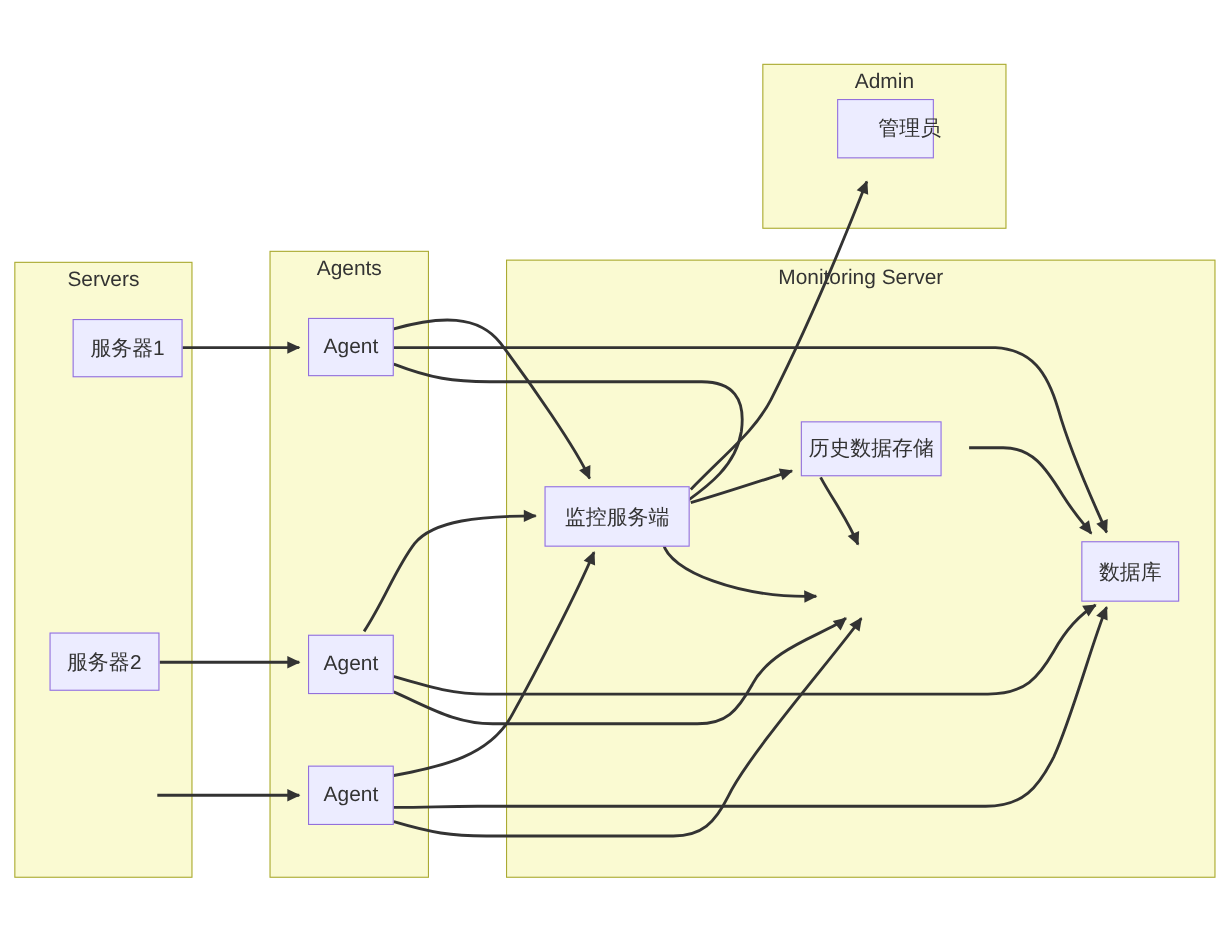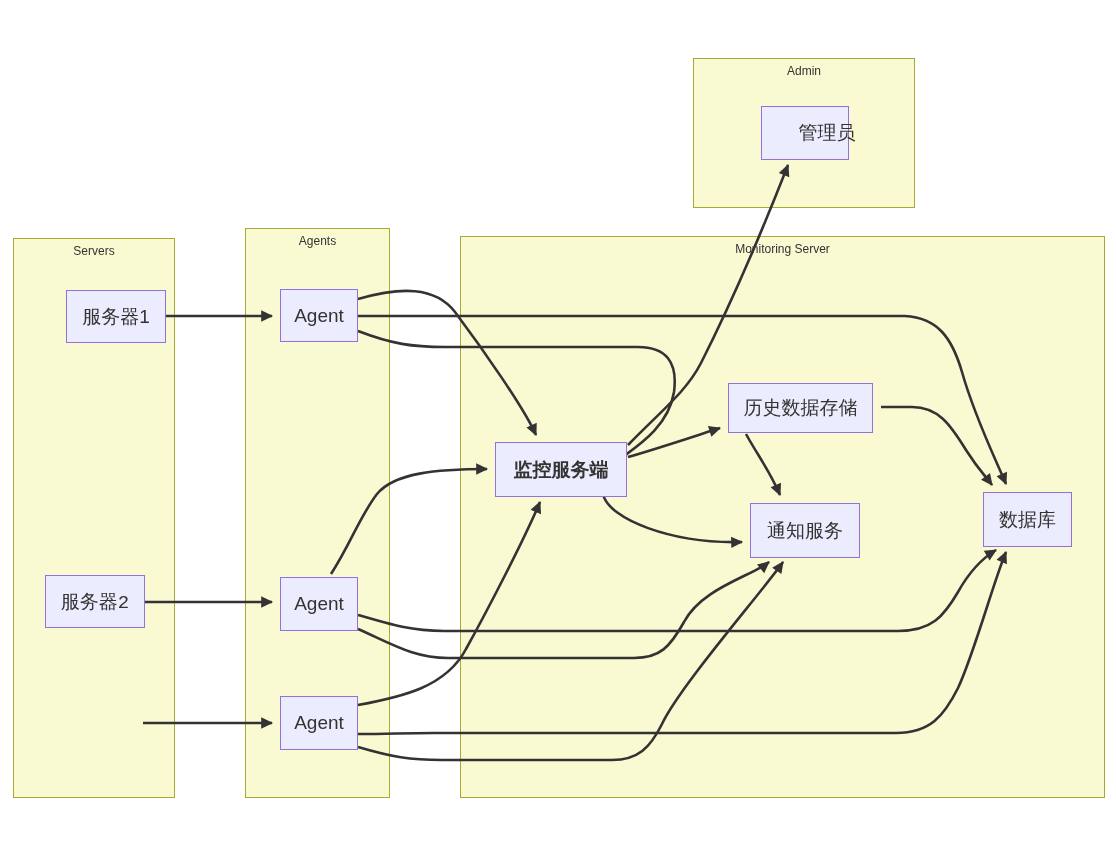--- a/index.html
+++ b/index.html
@@ -26,21 +26,21 @@
     border: 1px solid var(--cluster-border);
     box-sizing: border-box;
     z-index: 1;
   }
   .cluster-title {
     position: absolute;
     top: 5px;
     left: 0;
     width: 100%;
     text-align: center;
-    font-size: 12px;
+    font-size: 19px;
     font-weight: 500;
     color: var(--text);
     white-space: nowrap;
   }
   #edges {
     position: absolute;
     left: 0;
     top: 0;
     z-index: 2;
     pointer-events: none;
@@ -97,43 +97,40 @@
     </div>
     <div class="cluster" style="left: 245px; top: 228px; width: 145px; height: 570px;">
       <div class="cluster-title">Agents</div>
     </div>
     <div class="cluster" style="left: 13px; top: 238px; width: 162px; height: 560px;">
       <div class="cluster-title">Servers</div>
     </div>
     <div class="cluster" style="left: 460px; top: 236px; width: 645px; height: 562px;">
       <div class="cluster-title">Monitoring Server</div>
     </div>
-    <div class="node" style="left: 761px; top: 106px; width: 88px; height: 54px; padding-left: 44px;">
+    <div class="node" style="left: 761px; top: 90px; width: 88px; height: 54px; padding-left: 44px;">
       <span>管理员</span>
     </div>
     <div class="node" style="left: 45px; top: 290px; width: 100px; height: 53px; margin-left: 21px;">
       <span>服务器1</span>
     </div>
     <div class="node" style="left: 45px; top: 575px; width: 100px; height: 53px; font-family: Liberation Mono, monospace;">
       <span>服务器2</span>
     </div>
     <div class="node" style="left: 280px; top: 289px; width: 78px; height: 53px;">
       <span>Agent</span>
     </div>
     <div class="node" style="left: 280px; top: 577px; width: 78px; height: 54px;">
       <span>Agent</span>
     </div>
     <div class="node" style="left: 280px; top: 696px; width: 78px; height: 54px;">
       <span>Agent</span>
     </div>
-    <div class="node" style="left: 495px; top: 442px; width: 132px; height: 55px; font-weight: bold;">
+    <div class="node" style="left: 495px; top: 442px; width: 132px; height: 55px;">
       <span>监控服务端</span>
     </div>
-    <div class="node" style="left: 728px; top: 383px; width: 145px; height: 50px;">
+    <div class="node" style="left: 728px; top: 383px; width: 128px; height: 50px;">
       <span>历史数据存储</span>
-    </div>
-    <div class="node" style="left: 750px; top: 503px; width: 110px; height: 55px;">
-      <span>通知服务</span>
     </div>
     <div class="node" style="left: 983px; top: 492px; width: 89px; height: 55px;">
       <span>数据库</span>
     </div>
   </div>
 
 </body></html>

